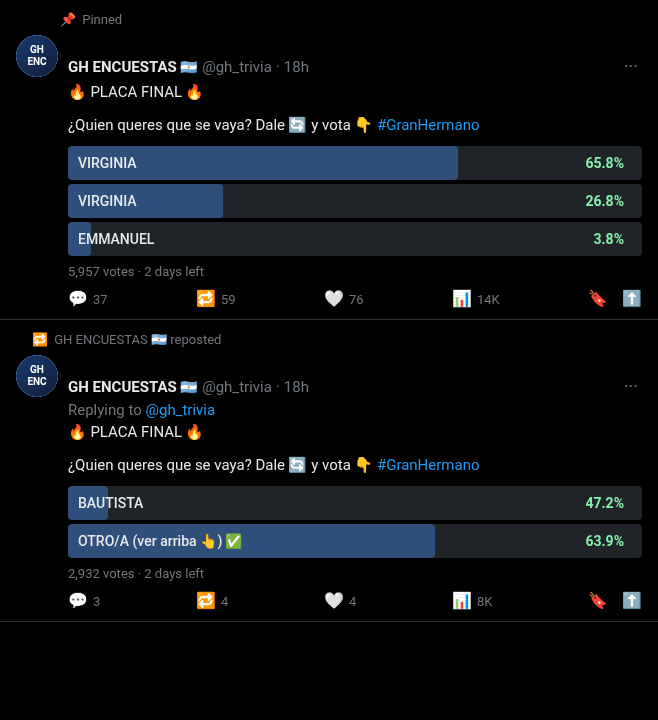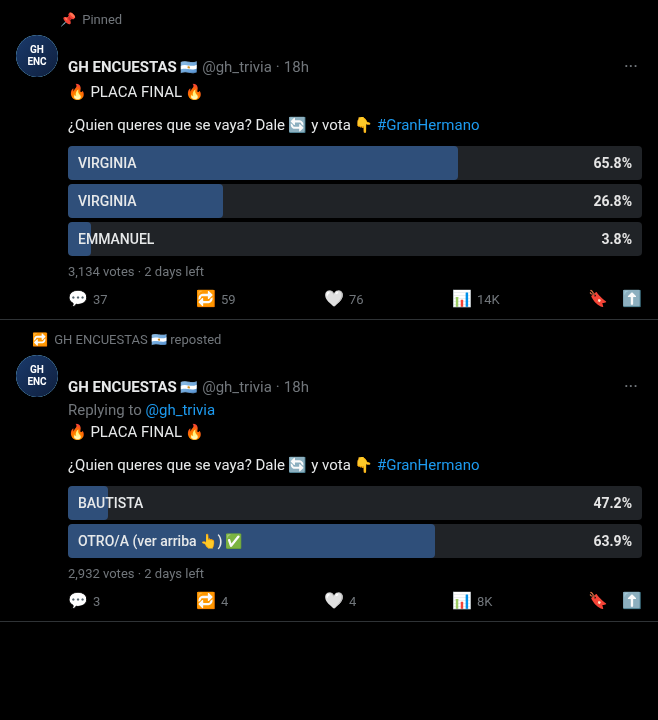--- a/index.html
+++ b/index.html
@@ -125,25 +125,25 @@
     .poll-label {
       position: relative;
       z-index: 1;
       padding: 0 10px;
       font-size: 14px;
       font-weight: 500;
       color: #e7e9ea;
     }
     .poll-pct {
       position: absolute;
-      right: 10px;
+      right: 18px;
       z-index: 1;
       font-size: 14px;
       font-weight: 700;
-      color: #e5e5e5;
+      color: #86efac;
     }
     .poll-meta {
       font-size: 13px;
       color: #71767b;
       margin-top: 6px;
     }
     .tweet-actions {
       display: flex;
       align-items: center;
       justify-content: space-between;
@@ -237,21 +237,21 @@
         <span class="poll-pct">26.8%</span>
       </div>
       <div class="poll-option">
         <div class="poll-bar" style="width: 4%;"></div>
         <span class="poll-label">EMMANUEL</span>
         <span class="poll-pct">3.8%</span>
       </div>
     </div>
 
     <div class="poll-meta">
-      <span>3,134 votes</span>
+      <span>5,957 votes</span>
       <span> · </span>
       <span>2 days left</span>
     </div>
 
     <div class="tweet-actions">
       <div class="action-group">
         <span class="action-icon">💬</span>
         <span class="action-count">37</span>
       </div>
       <div class="action-group">

